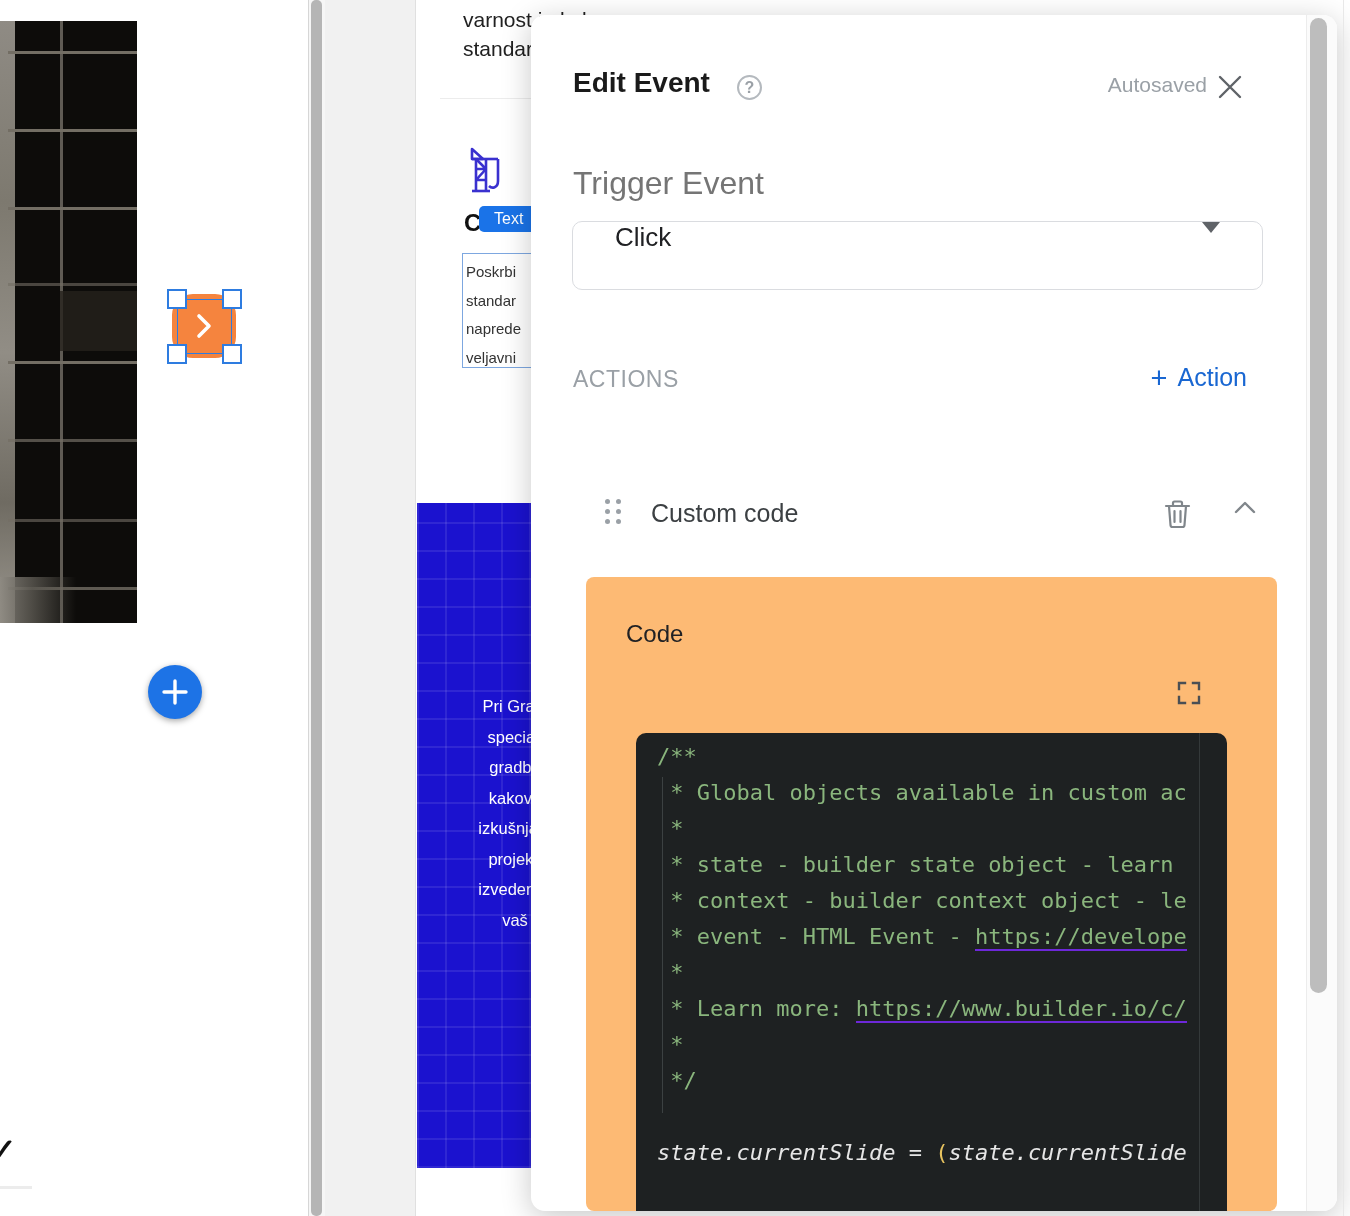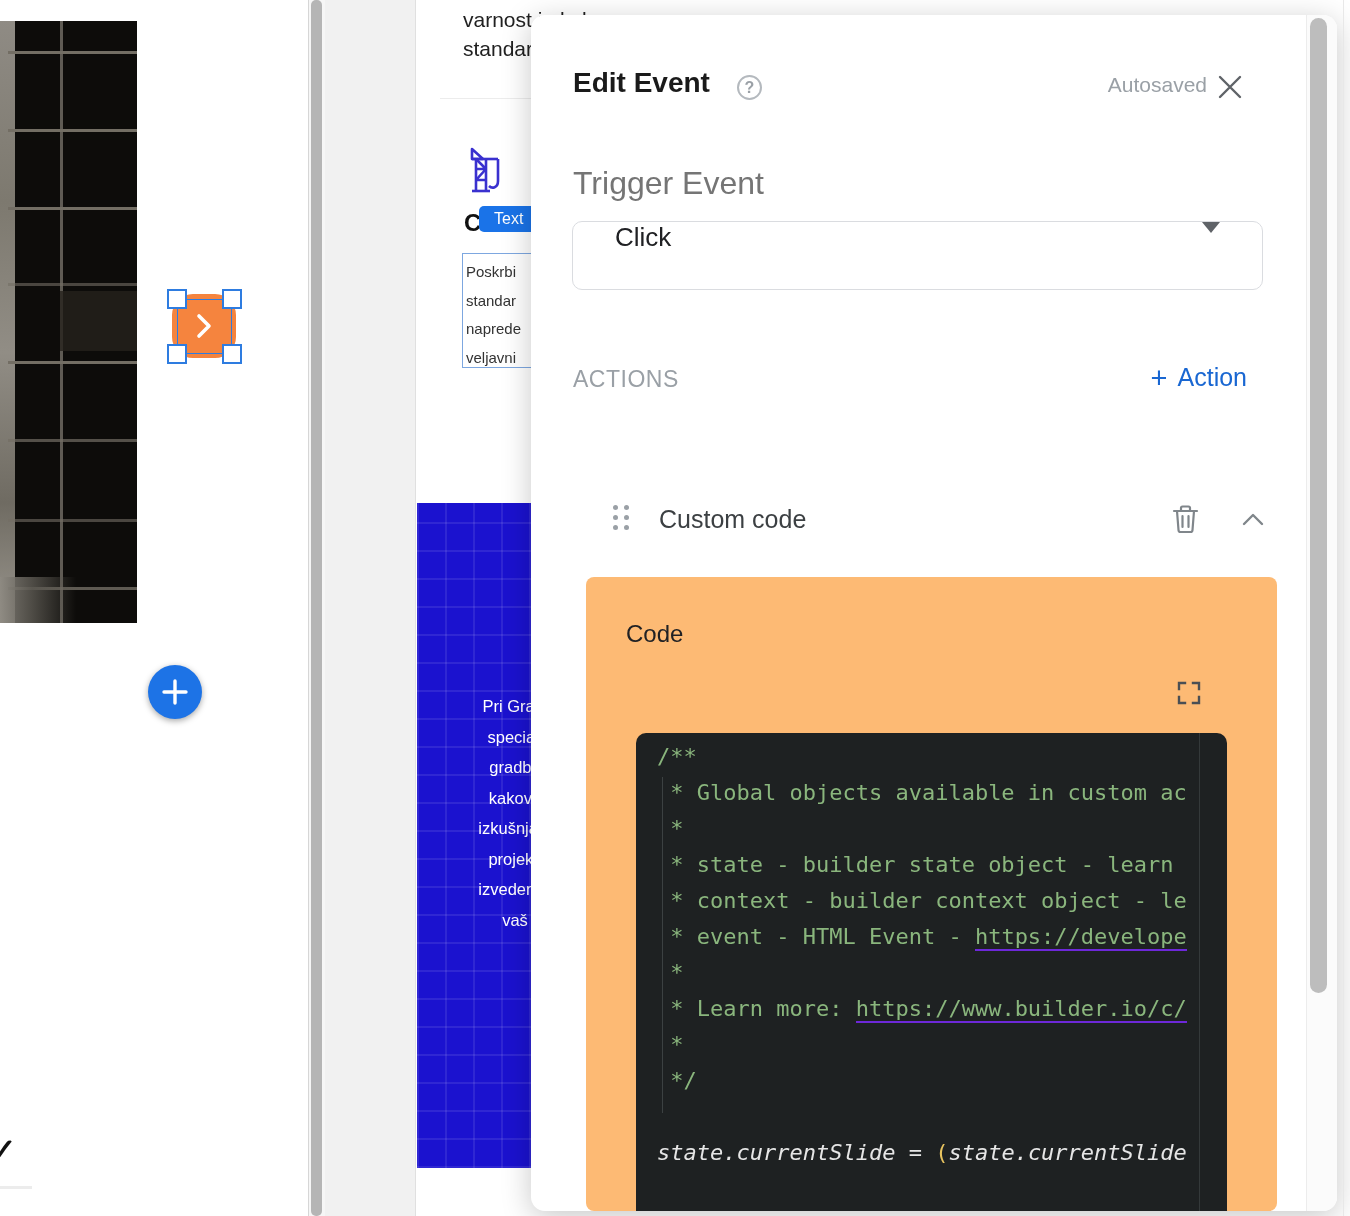--- a/index.html
+++ b/index.html
@@ -69,21 +69,21 @@
     display:flex; align-items:flex-start; padding:0 42px; }
   #trigger-value { font-size:26px; color:#202124; }
   #select-caret { margin-left:auto; width:0; height:0; border-left:9px solid transparent;
     border-right:9px solid transparent; border-top:11px solid #5f6368; }
 
   #actions-label { left:42px; top:351px; font-size:23px; color:#9aa0a6; letter-spacing:.5px; }
   #add-action { right:90px; top:348px; display:flex; align-items:center; gap:10px; color:#1967d2; }
   #add-action .plus { font-size:29px; font-weight:400; line-height:28px; }
   #add-action .lbl { font-size:25px; font-weight:500; }
 
-  #action-row { left:49px; top:484px; width:691px; height:40px; display:flex; align-items:center; }
+  #action-row { left:41px; top:484px; width:691px; height:40px; display:flex; }
   #drag-handle { width:20px; height:28px; display:grid; grid-template-columns:5px 5px; grid-auto-rows:5px;
     gap:5px 6px; margin:0 26px 0 33px; }
   #drag-handle i { background:#9aa0a6; border-radius:50%; }
   #action-title { font-size:25px; color:#3c4043; }
   #trash-btn { margin-left:auto; margin-right:42px; }
   #collapse-btn { margin-right:6px; }
 
   #code-panel { left:55px; top:562px; width:691px; height:634px; background:#fdba74; border-radius:8px; }
   #code-label { left:40px; top:43px; font-size:24px; color:#202124; }
   #fullscreen-btn { left:590px; top:103px; width:26px; height:26px; }

